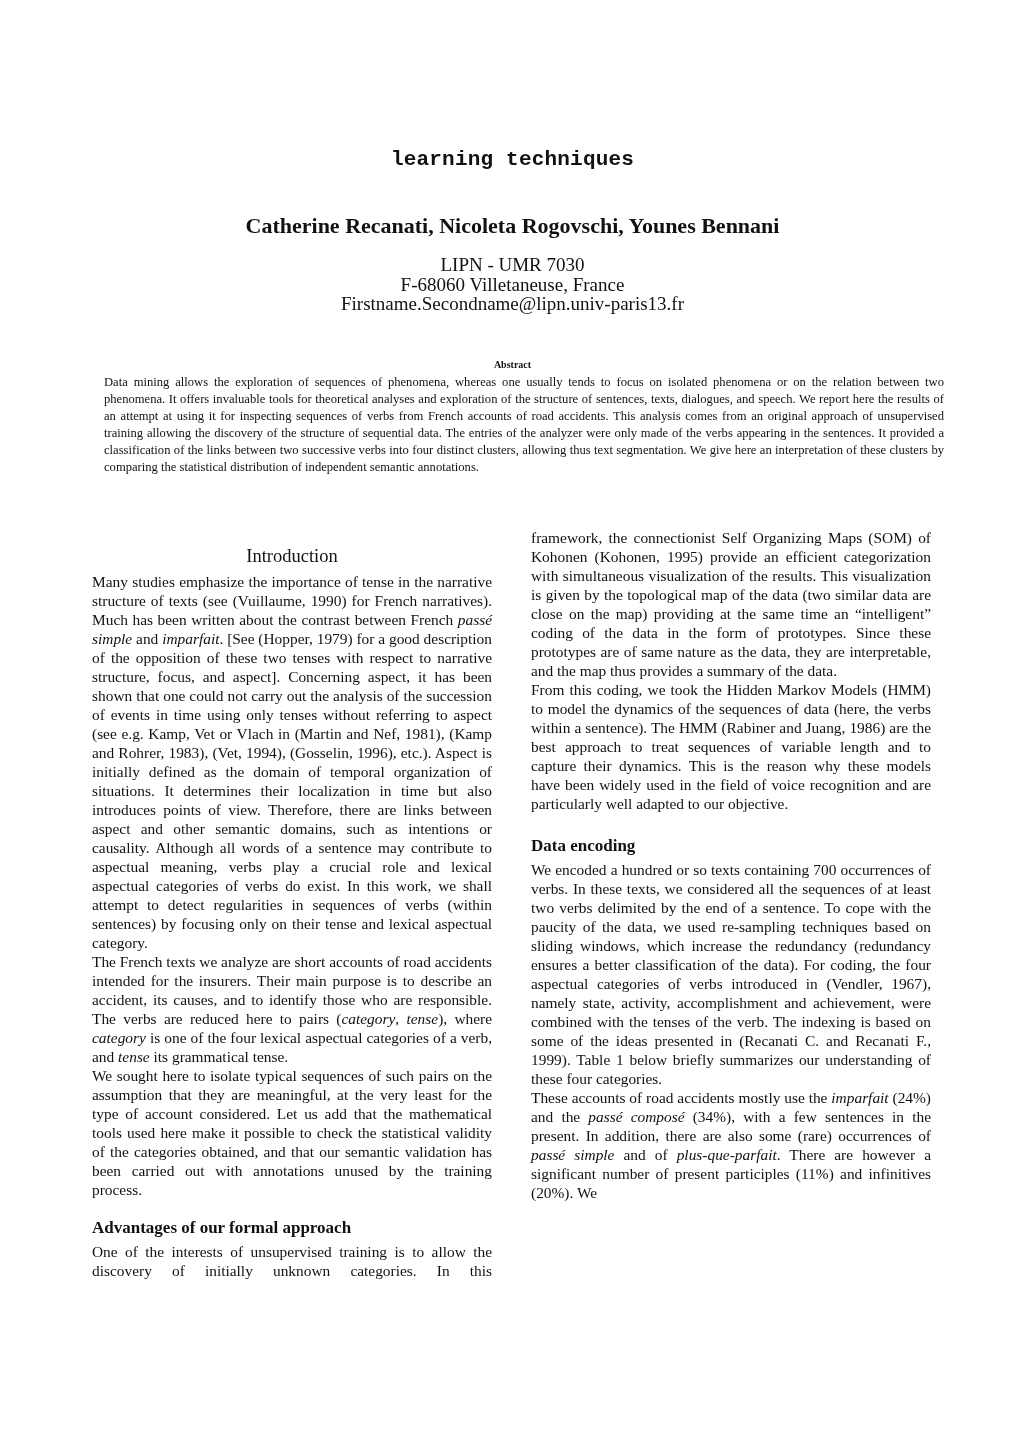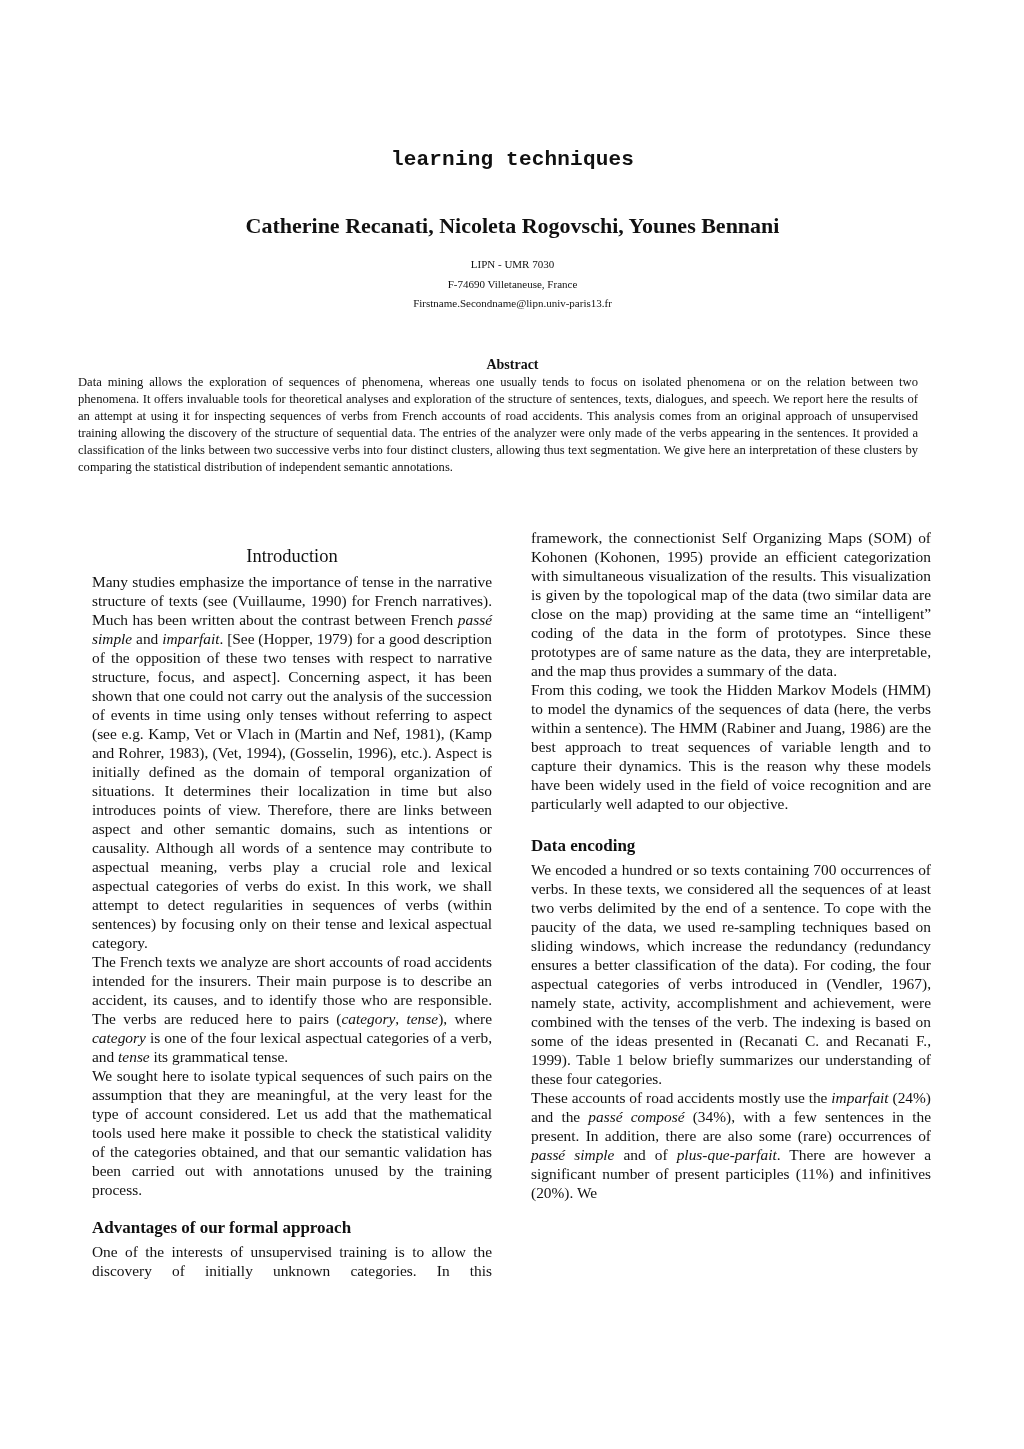--- a/index.html
+++ b/index.html
@@ -8,28 +8,28 @@
     position: absolute; left: 90px; top: 147px; width: 845px;
     text-align: center; font-family: "Liberation Mono", "DejaVu Sans Mono", monospace;
     font-weight: bold; font-size: 21px; line-height: 25px; letter-spacing: 0.2px;
   }
   .authors {
     position: absolute; left: 90px; top: 214px; width: 845px; text-align: center;
     font-family: "Liberation Serif", serif; font-weight: bold; font-size: 22px; line-height: 24px;
   }
   .affil {
     position: absolute; left: 90px; top: 255px; width: 845px; text-align: center;
-    font-family: "Liberation Serif", serif; font-size: 11px; line-height: 19.5px;
+    font-family: "Liberation Serif", serif; font-size: 19px; line-height: 19.5px;
   }
   .abstract-head {
     position: absolute; left: 90px; top: 356px; width: 845px; text-align: center;
-    font-family: "Liberation Serif", serif; font-weight: bold; font-size: 14px; line-height: 18px;
+    font-family: "Liberation Serif", serif; font-weight: bold; font-size: 10px; line-height: 18px;
   }
   .abstract-body {
-    position: absolute; left: 78px; top: 374px; width: 840px; text-align: justify;
+    position: absolute; left: 104px; top: 374px; width: 840px; text-align: justify;
     font-family: "Liberation Serif", serif; font-size: 12.6px; line-height: 16.9px;
   }
   .col { position: absolute; width: 400px; font-family: "Liberation Serif", serif; font-size: 15.4px; line-height: 19px; text-align: justify; }
   .col-left { left: 92px; top: 545px; }
   .col-right { left: 531px; top: 528px; }
   .col p { margin: 0; }
   .h-center { text-align: center; font-weight: normal; font-size: 18.5px; line-height: 22px; margin: 0 0 5px 0; }
   .h-left { font-weight: bold; font-size: 17px; line-height: 21px; margin: 18px 0 4px 0; }
   .col-right .h-left { margin-top: 22px; }
   i { font-style: italic; }
@@ -39,21 +39,21 @@
 <body>
 
 <div class="title">
   <div>learning techniques</div>
 </div>
 
 <div class="authors">Catherine Recanati, Nicoleta Rogovschi, Younes Bennani</div>
 
 <div class="affil">
   <div>LIPN - UMR 7030</div>
-  <div>F-74690 Villetaneuse, France</div>
+  <div>F-68060 Villetaneuse, France</div>
   <div>Firstname.Secondname@lipn.univ-paris13.fr</div>
 </div>
 
 <div class="abstract-head">Abstract</div>
 <div class="abstract-body">Data mining allows the exploration of sequences of phenomena, whereas one usually tends to focus on isolated phenomena or on the relation between two phenomena. It offers invaluable tools for theoretical analyses and exploration of the structure of sentences, texts, dialogues, and speech. We report here the results of an attempt at using it for inspecting sequences of verbs from French accounts of road accidents. This analysis comes from an original approach of unsupervised training allowing the discovery of the structure of sequential data. The entries of the analyzer were only made of the verbs appearing in the sentences. It provided a classification of the links between two successive verbs into four distinct clusters, allowing thus text segmentation. We give here an interpretation of these clusters by comparing the statistical distribution of independent semantic annotations.</div>
 
 <div class="col col-left">
   <div class="h-center">Introduction</div>
   <p><span>Many studies emphasize the importance of tense in the narrative structure of texts (see (Vuillaume, 1990) for French narratives). Much has been written about the contrast between French </span><i>passé simple</i><span> and </span><i>imparfait</i><span>. [See (Hopper, 1979) for a good description of the opposition of these two tenses with respect to narrative structure, focus, and aspect]. Concerning aspect, it has been shown that one could not carry out the analysis of the succession of events in time using only tenses without referring to aspect (see e.g. Kamp, Vet or Vlach in (Martin and Nef, 1981), (Kamp and Rohrer, 1983), (Vet, 1994), (Gosselin, 1996), etc.). Aspect is initially defined as the domain of temporal organization of situations. It determines their localization in time but also introduces points of  view. Therefore, there are links between aspect and other semantic domains, such as intentions or causality. Although all words of a sentence may contribute to aspectual meaning, verbs play a crucial role and lexical aspectual categories of verbs do exist. In this work, we shall attempt to detect regularities in sequences of verbs (within sentences) by focusing only on their tense and lexical aspectual category.</span></p>
   <p><span>The French texts we analyze are short accounts of road accidents intended for the insurers. Their main purpose is to describe an accident, its causes, and to identify those who are responsible. The verbs are reduced here to pairs (</span><i>category</i><span>, </span><i>tense</i><span>), where </span><i>category</i><span> is one of the four lexical aspectual categories of a verb, and </span><i>tense</i><span> its grammatical tense.</span></p>

